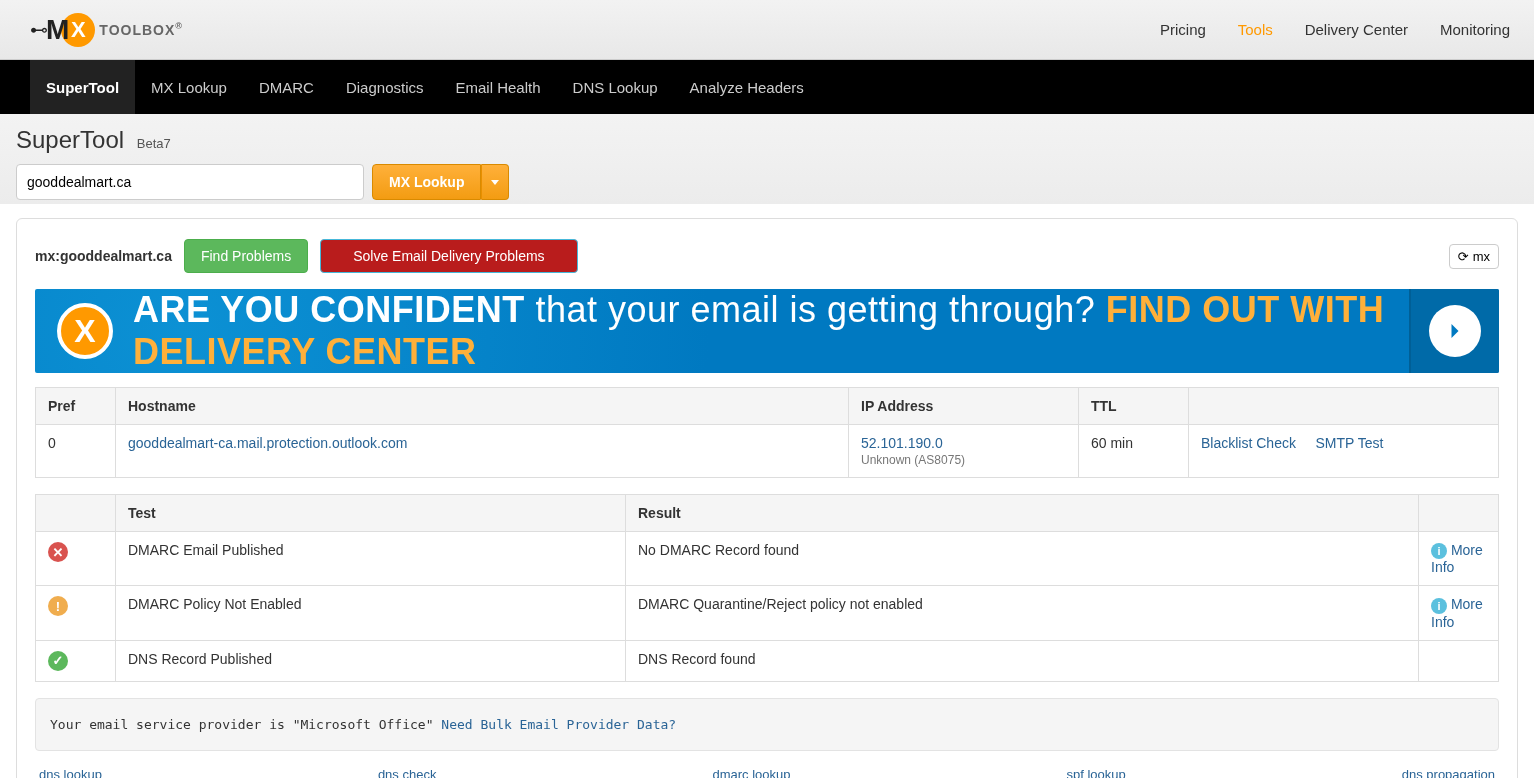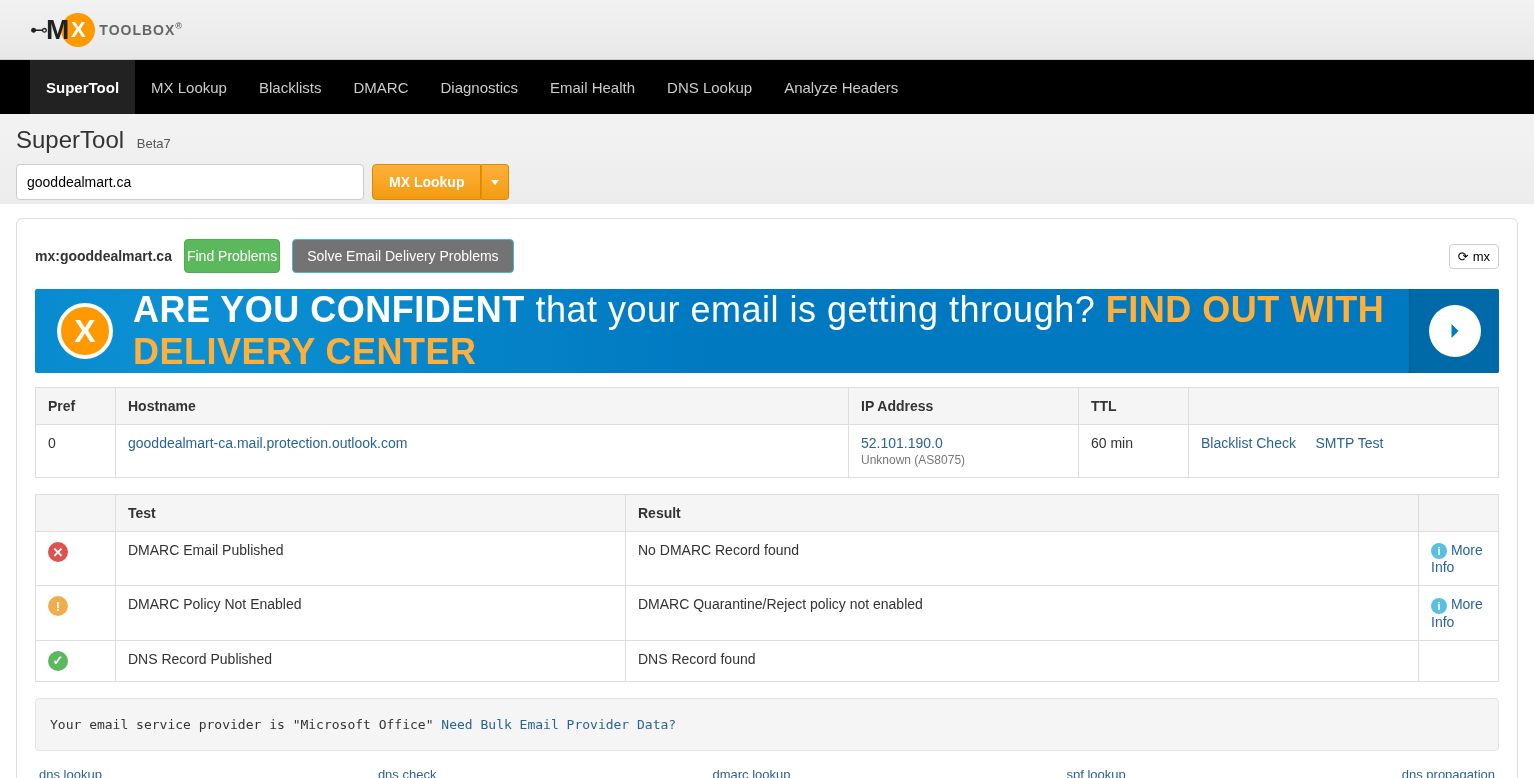--- a/index.html
+++ b/index.html
@@ -28,22 +28,22 @@
 .searchinput { width:348px; height:36px; border:1px solid #ccc; border-radius:4px; padding:12px 10px; font-size:14px; background:#fff; }
 .mxbtn { display:flex; }
 .mxbtn .main { background:linear-gradient(to bottom,#ffb03a,#f39c12); border:1px solid #d98a00; color:#fff; font-weight:700; padding:0 16px; height:36px; border-radius:4px 0 0 4px; font-size:14px; display:flex; align-items:center; }
 .mxbtn .caret { background:linear-gradient(to bottom,#ffb03a,#f39c12); border:1px solid #d98a00; border-left:1px solid #e88f00; color:#fff; width:28px; height:36px; border-radius:0 4px 4px 0; display:flex; align-items:center; justify-content:center; }
 .caret-down { width:0; height:0; border-left:4px solid transparent; border-right:4px solid transparent; border-top:5px solid #fff; }
 
 
 .card { background:#fff; border:1px solid #ddd; border-radius:6px; padding:20px 18px 10px 18px; margin-top:6px; }
 .queryrow { display:flex; align-items:center; gap:12px; margin-bottom:16px; }
 .querylabel { font-size:14px; font-weight:700; }
-.btn-green { background:#5cb85c; color:#fff; border:1px solid #4cae4c; padding:8px 2px; border-radius:4px; font-size:14px; }
-.btn-blue { background:#737373; color:#fff; border:1px solid #46b8da; padding:8px 14px; border-radius:4px; font-size:14px; }
+.btn-green { background:#5cb85c; color:#fff; border:1px solid #4cae4c; padding:8px 16px; border-radius:4px; font-size:14px; }
+.btn-blue { background:#b91c1c; color:#fff; border:1px solid #46b8da; padding:8px 32px; border-radius:4px; font-size:14px; }
 .refresh { margin-left:auto; background:#fff; border:1px solid #ccc; border-radius:4px; padding:4px 8px; font-size:13px; display:flex; align-items:center; gap:4px; }
 
 
 .banner { background: radial-gradient(circle at 10% 50%, #0c91d4, #0079c1 40%, #0079c1); color:#fff; height:84px; display:flex; align-items:center; border-radius:2px; margin-bottom:14px; overflow:hidden; }
 .banner-x { width:56px; height:56px; border-radius:50%; background:#ff9900; border:4px solid #fff; display:flex; align-items:center; justify-content:center; font-weight:900; font-size:32px; color:#fff; margin:0 20px 0 22px; flex-shrink:0; }
 .banner-text { font-size:36px; font-weight:400; flex:1; letter-spacing:0.5px; }
 .banner-text .bold { font-weight:800; }
 .banner-text .orange { color:#ffb03a; font-weight:800; }
 .banner-arrow { width:90px; align-self:stretch; background:#006aa8; border-left:2px solid #005f96; display:flex; align-items:center; justify-content:center; }
 .arrow-circle { width:52px; height:52px; border-radius:50%; background:#fff; display:flex; align-items:center; justify-content:center; }
@@ -75,26 +75,31 @@
 </head>
 <body>
 
 <div class="topbar">
   <div class="logo">
     <span style="font-size:18px;color:#222;margin-right:-2px;">⊷</span>
     <span class="logo-mark">M</span>
     <span class="logo-x">X</span>
     <span class="logo-text"><span>TOOLBOX</span><span style="font-size:9px;vertical-align:super;">®</span></span>
   </div>
+  <div class="topnav">
+    <a href="#">Pricing</a>
+    <a href="#" class="active">Tools</a>
+    <a href="#">Delivery Center</a>
+    <a href="#">Monitoring</a>
+  </div>
 </div>
 
 <div class="blacknav">
   <a href="#" class="active">SuperTool</a>
   <a href="#">MX Lookup</a>
-  <a href="#">Blacklists</a>
   <a href="#">DMARC</a>
   <a href="#">Diagnostics</a>
   <a href="#">Email Health</a>
   <a href="#">DNS Lookup</a>
   <a href="#">Analyze Headers</a>
 </div>
 
 <div class="page">
   <div class="pagetitle">
     <span>SuperTool</span>

